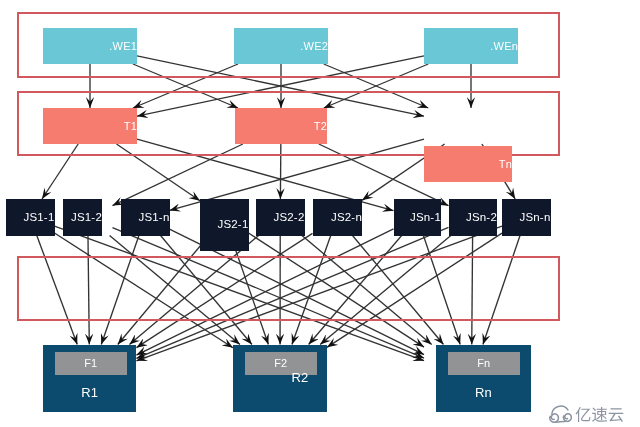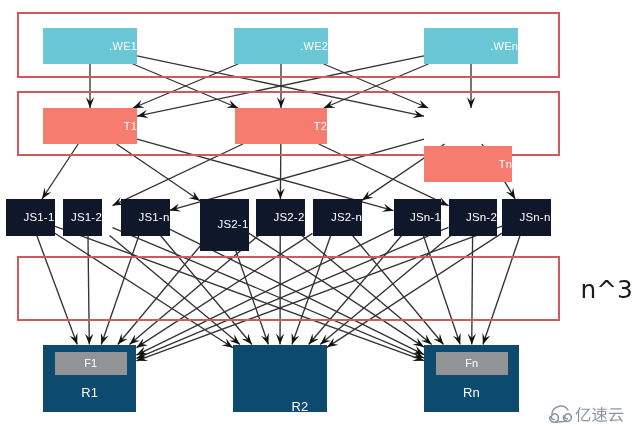--- a/index.html
+++ b/index.html
@@ -128,30 +128,32 @@
       <div class="node js" style="left: 502px; top: 199px; width: 48.5px; height: 36.5px;">
         <span>JSn-n</span>
       </div>
       <div class="node r" style="left: 43px; top: 344.5px; width: 93.4px; height: 67px;">
         <div class="fbox" style="left: 11.5px; top: 7.7px; width: 72.5px; height: 23.1px;">
           <span>F1</span>
         </div>
         <div class="r-label" style="top: 41px;">R1</div>
       </div>
       <div class="node r" style="left: 233px; top: 344.5px; width: 94px; height: 67px;">
-        <div class="r-label" style="top: 55px; padding-left: 40px;">R2</div>
+        <div class="fbox" style="left: 11.5px; top: 7.7px; width: 72.5px; height: 23.1px;">
+          <span>F2</span>
+        </div>
+        <div class="r-label" style="top: 26px; padding-left: 40px;">R2</div>
       </div>
-      <div class="node r" style="left: 424px; top: 344.5px; width: 95px; height: 67px; padding-left: 36px;">
+      <div class="node r" style="left: 436px; top: 344.5px; width: 95px; height: 67px; padding-left: 36px;">
         <div class="fbox" style="left: 11.5px; top: 7.7px; width: 72.5px; height: 23.1px;">
           <span>Fn</span>
         </div>
         <div class="r-label" style="top: 41px;">Rn</div>
       </div>
     </div>
-  <div id="nlabel" style="left: 580.5px; top: 277.5px;">n^3</div>
   <div id="watermark" style="left: 548.3px; top: 405.2px;">
       <svg width="24" height="18.5" viewBox="0 0 24 18.5">
         <g fill="none" stroke="#8c94a3" stroke-width="1.5" stroke-linecap="round">
           <path d="M3.80,9.30 A8.91,8.91 0 0 1 19.90,4.90"></path>
           <path d="M2.19,11.27 A4.30,4.30 0 0 0 7.86,16.89 A4.30,4.30 0 0 0 7.62,8.91 A3.79,3.79 0 0 0 5.22,9.27 A3.28,3.28 0 0 0 3.70,10.77 A2.77,2.77 0 0 0 3.40,12.59 A2.27,2.27 0 0 0 4.12,13.97 A1.76,1.76 0 0 0 5.29,14.49 A1.25,1.25 0 0 0 6.26,14.20"></path>
           <path d="M15.76,10.86 A3.95,3.95 0 0 0 20.98,16.02 A3.95,3.95 0 0 0 20.75,8.69 A3.49,3.49 0 0 0 18.55,9.01 A3.03,3.03 0 0 0 17.13,10.38 A2.58,2.58 0 0 0 16.85,12.06 A2.12,2.12 0 0 0 17.51,13.35 A1.66,1.66 0 0 0 18.59,13.85 A1.20,1.20 0 0 0 19.50,13.60"></path>
           <path d="M7.04,17.16 L18.58,16.26"></path>
         </g>
       </svg>
       <svg width="52" height="20" viewBox="0 -14.7 52 20" style="margin-left:2.3px;margin-top:1.3px">

